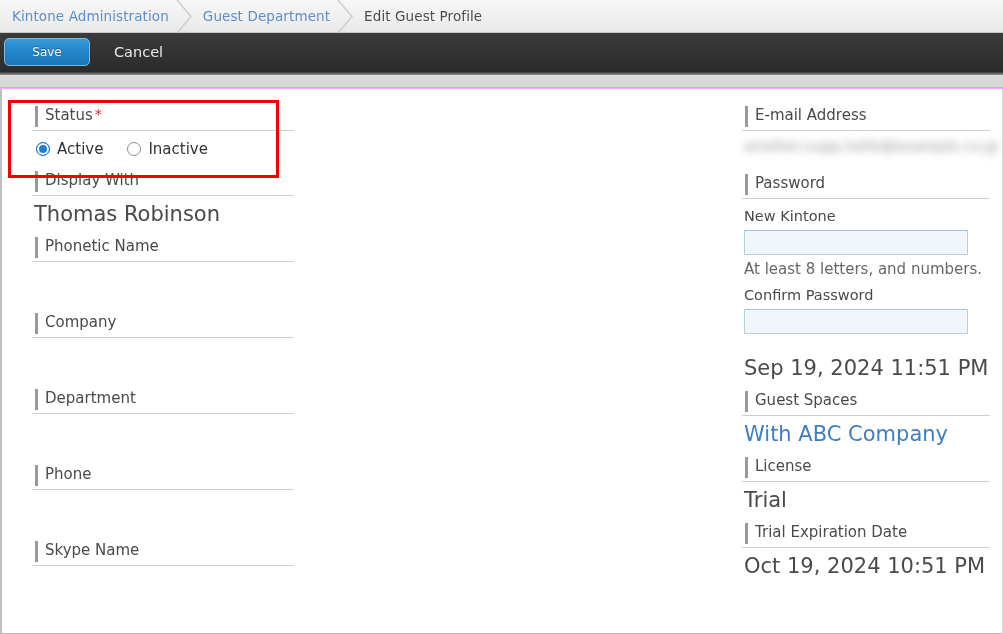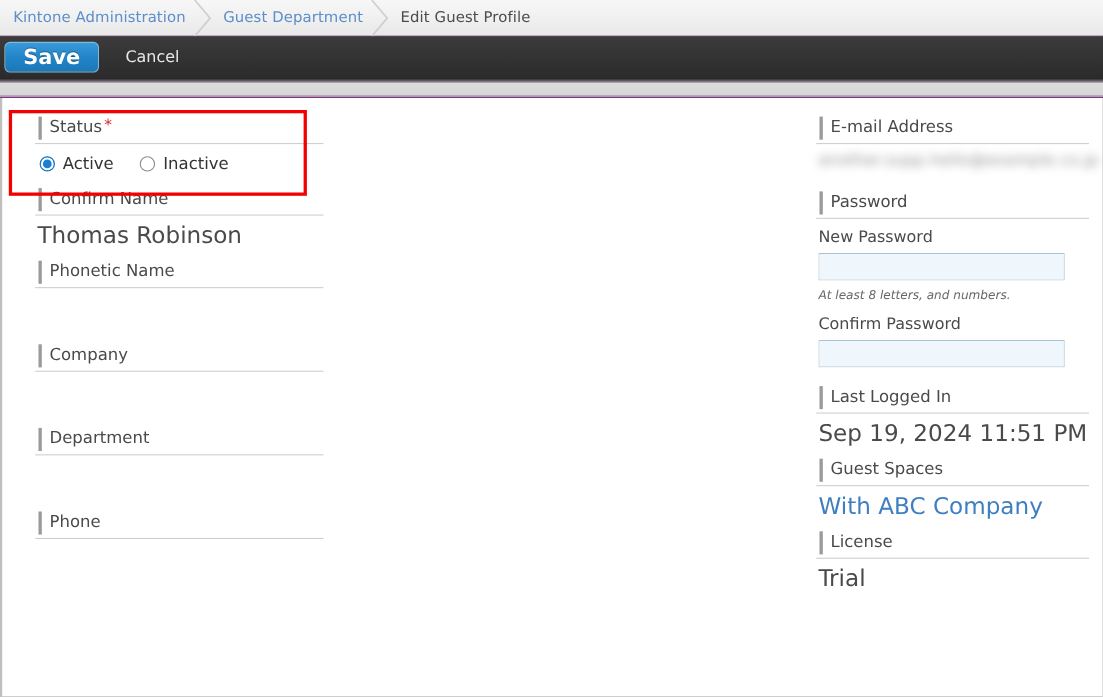--- a/index.html
+++ b/index.html
@@ -7,21 +7,21 @@
     margin: 0; padding: 0;
     width: 1003px; height: 634px;
     background: #ffffff;
     font-family: "DejaVu Sans", "Liberation Sans", sans-serif;
     overflow: hidden;
   }
   .page {
     position: relative;
     width: 1003px;
     height: 526px;
-    background: #701a75;
+    background: #f0abfc;
   }
 
   
   .breadcrumb-bar {
     position: absolute;
     left: 0; top: 0;
     width: 1003px; height: 33px;
     background: linear-gradient(to bottom, #f7f7f7 0%, #efefef 60%, #e8e8e8 100%);
     border-bottom: 1px solid #c8c8c8;
     display: flex;
@@ -52,22 +52,22 @@
     display: flex;
     align-items: center;
     padding-left: 4px;
   }
   .save-btn {
     width: 86px; height: 28px;
     border-radius: 5px;
     background: linear-gradient(to bottom, #3a9ad9 0%, #2185c9 50%, #1b78b8 100%);
     border: 1px solid #7fb9e0;
     color: #ffffff;
-    font-size: 19px;
-    font-weight: bold;
+    font-size: 12px;
+    font-weight: normal;
     display: flex;
     align-items: center;
     justify-content: center;
     text-shadow: 0 -1px 0 rgba(0,0,0,0.35);
     cursor: pointer;
   }
   .cancel-btn {
     margin-left: 24px;
     color: #e8e8e8;
     font-size: 14.5px;
@@ -221,25 +221,24 @@
     border: 1px solid #b9cfdd;
     border-top-color: #a9c3d4;
     margin-left: 2px;
     border-radius: 1px;
     padding: 0 4px;
     font-size: 14px;
     color: #333;
     font-family: "DejaVu Sans", "Liberation Sans", sans-serif;
   }
   .hint {
-    font-size: 11px;
+    font-size: 15px;
     color: #676767;
     padding: 5px 0 0 2px;
     line-height: 18px;
-    font-style: italic;
   }
   .spacer-8 { height: 8px; }
   .spacer-12 { height: 12px; }
   .spacer-16 { height: 16px; }
 </style>
 </head>
 <body>
 
 <div class="page">
 
@@ -284,21 +283,21 @@
           <div class="radio-item">
             <span class="radio-dot"></span>
             <span class="radio-label">Inactive</span>
           </div>
         </div>
       </div>
 
       <div class="spacer-12"></div>
 
       <div class="field">
-        <span class="field-label">Confirm Name</span>
+        <span class="field-label">Display With</span>
         <div class="field-value">Thomas Robinson</div>
       </div>
 
       <div class="spacer-12"></div>
 
       <div class="field">
         <span class="field-label">Phonetic Name</span>
         <div class="field-value empty"></div>
       </div>
 
@@ -319,63 +318,67 @@
       <div class="spacer-16"></div>
 
       <div class="field">
         <span class="field-label">Phone</span>
         <div class="field-value empty"></div>
       </div>
 
       <div class="spacer-16"></div>
 
       <div class="field">
+        <span class="field-label">Skype Name</span>
         <div class="field-value empty"></div>
       </div>
     </div>
 
     <div class="col-right">
 
       <div class="field">
         <span class="field-label">E-mail Address</span>
         <div class="blurred-email">
           <span>another.supp.hello@example.co.jp</span>
         </div>
       </div>
 
       <div class="spacer-8"></div>
 
       <div class="field">
         <span class="field-label">Password</span>
-        <div class="sub-label">New Password</div>
+        <div class="sub-label">New Kintone</div>
         <input class="pw-input" type="password" placeholder="" style="">
         <div class="hint">At least 8 letters, and numbers.</div>
         <div class="sub-label">Confirm Password</div>
         <input class="pw-input" type="password" placeholder="" style="">
       </div>
 
       <div class="spacer-16"></div>
 
       <div class="field">
-        <span class="field-label">Last Logged In</span>
         <div class="field-value">Sep 19, 2024 11:51 PM</div>
       </div>
 
       <div class="spacer-12"></div>
 
       <div class="field">
         <span class="field-label">Guest Spaces</span>
         <div class="field-value link">With ABC Company</div>
       </div>
 
       <div class="spacer-12"></div>
 
       <div class="field">
         <span class="field-label">License</span>
         <div class="field-value">Trial</div>
       </div>
 
       <div class="spacer-12"></div>
 
+      <div class="field">
+        <span class="field-label">Trial Expiration Date</span>
+        <div class="field-value">Oct 19, 2024 10:51 PM</div>
+      </div>
     </div>
 
   </div>
 </div>
 
 </body></html>

